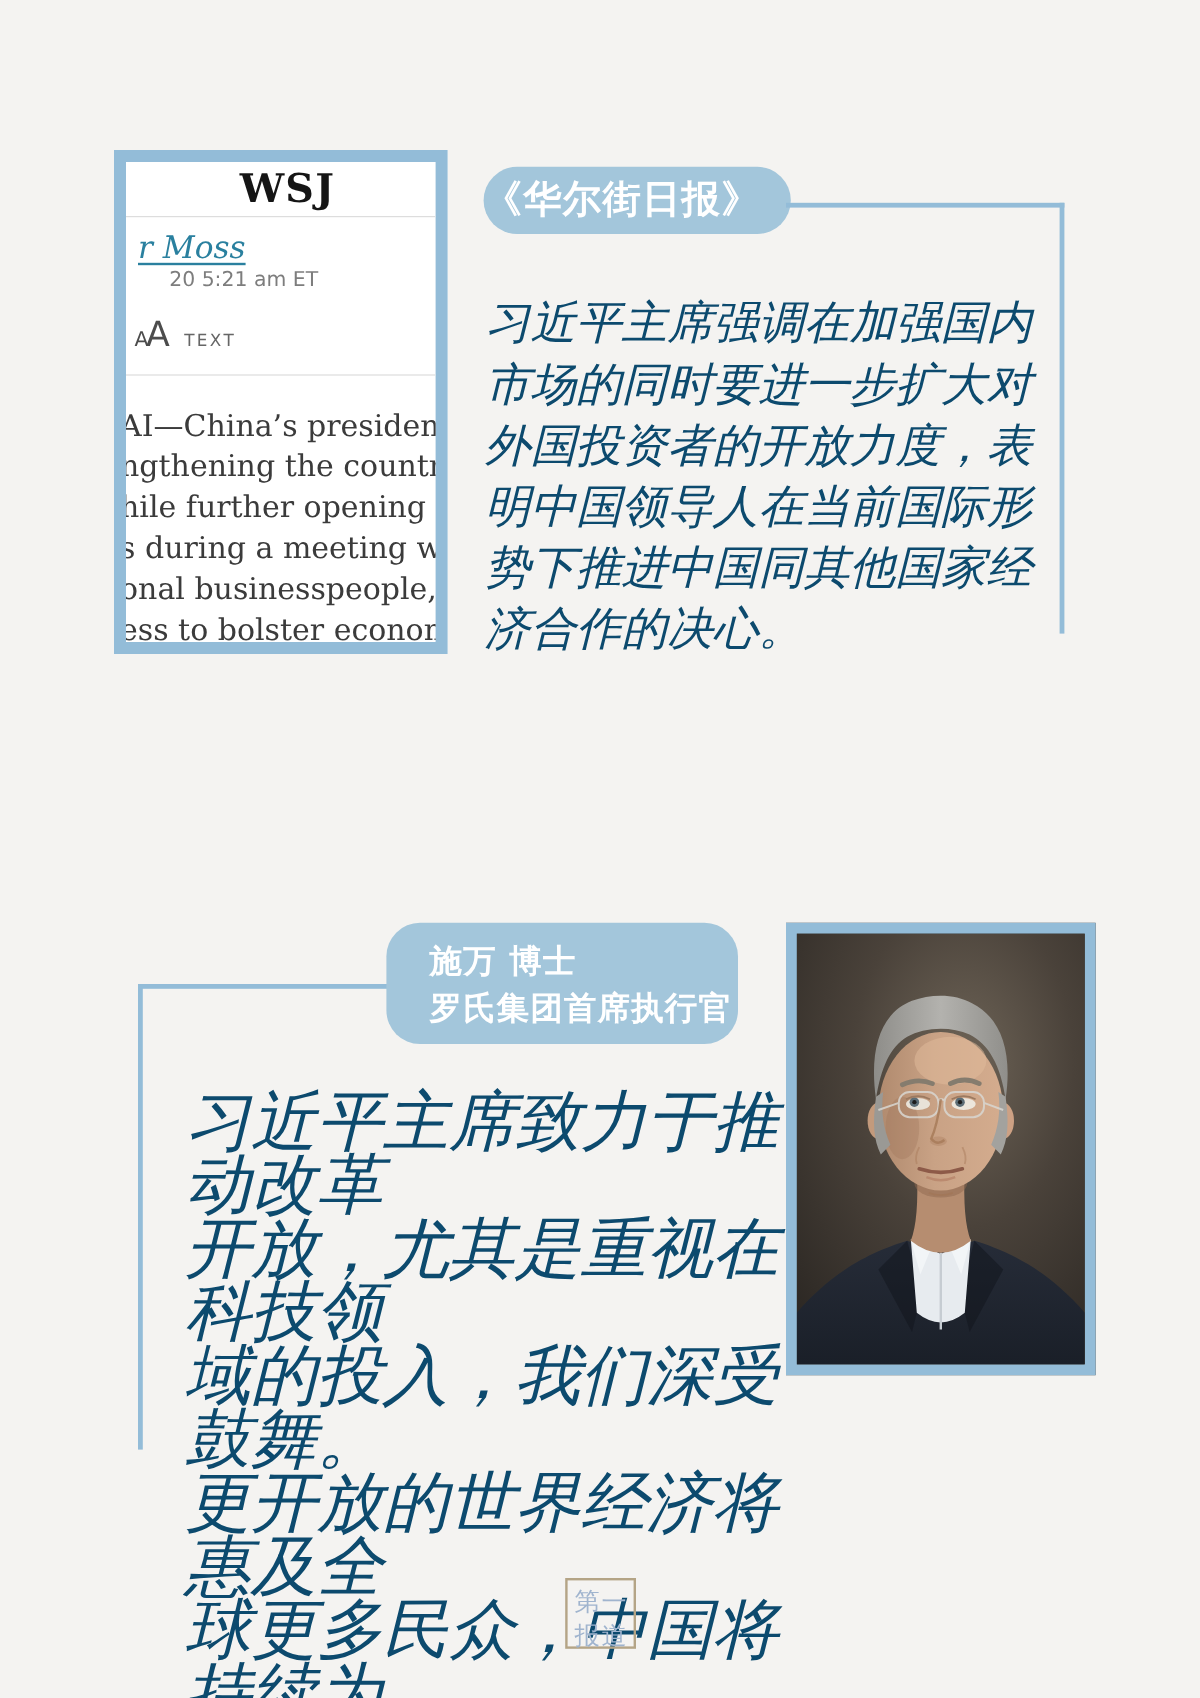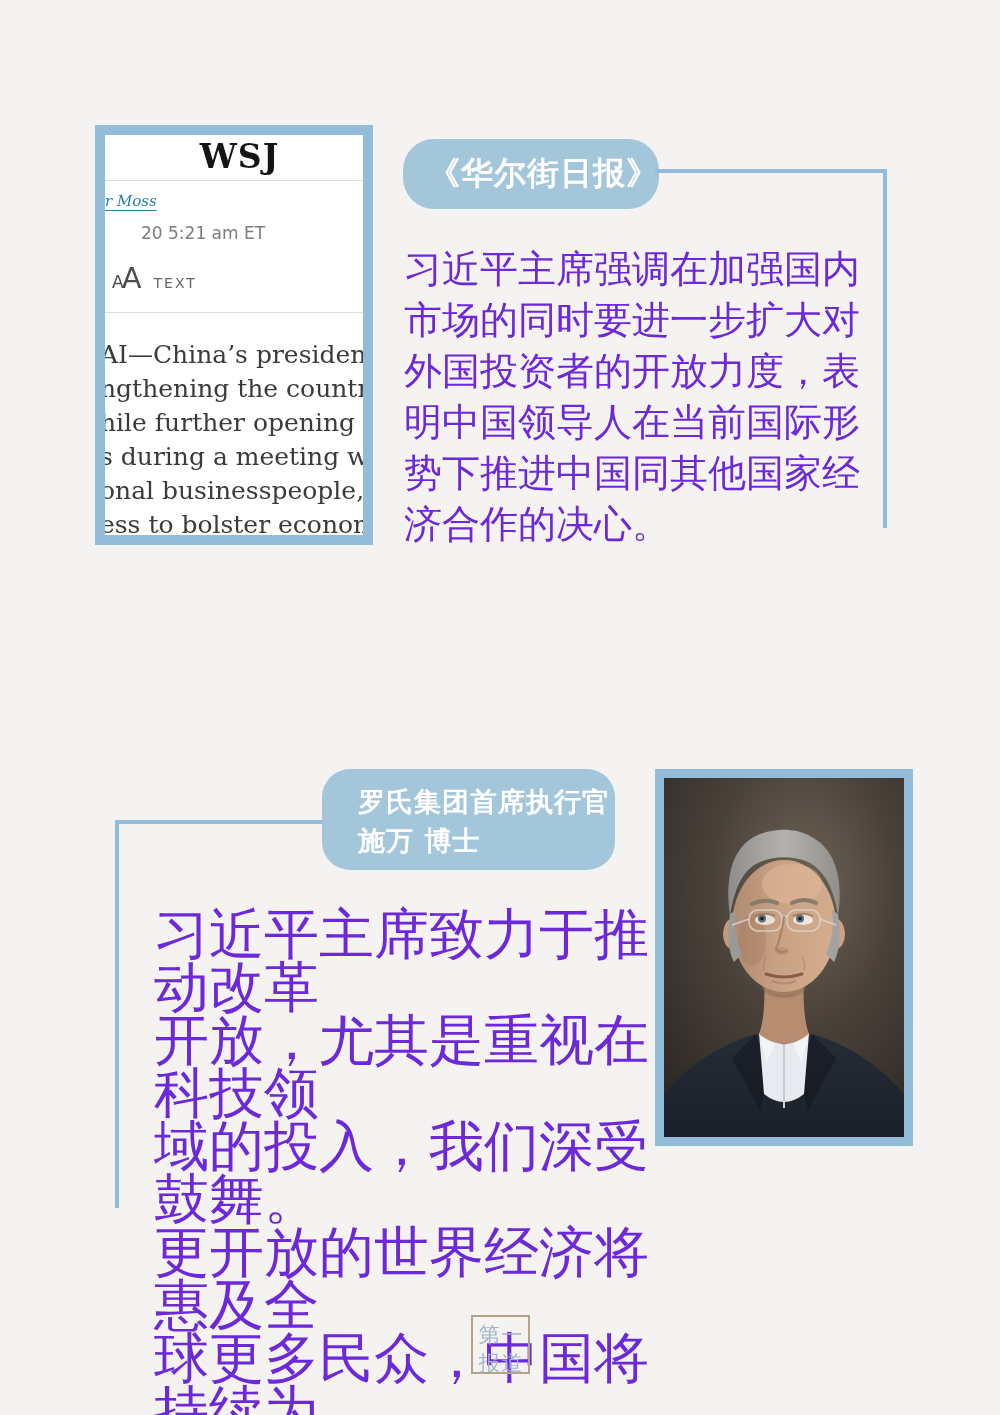--- a/index.html
+++ b/index.html
@@ -19,62 +19,64 @@
   .wsj-masthead{
     position:absolute; top:2px; left:0; right:0; text-align:center;
     font-family:"DejaVu Serif","Liberation Serif",serif; font-weight:bold;
     font-size:33px; letter-spacing:1px; color:#151515;padding-left:11px;
   }
   .wsj-divider{ position:absolute; left:0; right:0; height:1px; background:#dddddd; }
   .d1{ top:45px; }  .d2{ top:177px; }
   .wsj-author{
     position:absolute; top:57px; left:0px;
     font-family:"DejaVu Serif","Liberation Serif",serif; font-style:italic;
-    font-size:15px; color:#2a809f; text-decoration:underline; text-underline-offset:4px;
+    font-size:26px; color:#2a809f; text-decoration:underline; text-underline-offset:4px;
     white-space:nowrap;
+    padding-left:10px;
   }
   .wsj-date{
     position:absolute; top:88px; left:0px; font-size:17px; color:#7d7d7d; white-space:nowrap;padding-left:36px;
   }
   .wsj-textsize{
     position:absolute; top:126px; left:7px; display:flex; align-items:baseline; color:#4c4c4c;
   }
   .aa-small{ font-size:17px; } .aa-big{ font-size:29px; margin-left:-2px; }
   .wsj-textlabel{ font-size:14px; color:#666; letter-spacing:2px; margin-left:12px;text-align:right; }
   .wsj-article{
     position:absolute; top:203px; left:-5px;
     font-family:"DejaVu Serif","Liberation Serif",serif;
     font-size:25px; line-height:34px; color:#3b3b3b; white-space:nowrap;
   }
 
   
   .badge{
     position:absolute; background:#a3c6db; color:#ffffff; font-weight:bold;
   }
   .badge-top{
-    left:403px; top:139px; width:256px; height:70px; border-radius:31px;
-    display:flex; align-items:center; justify-content:flex-end;
+    left:403px; top:139px; width:256px; height:56px; border-radius:31px;
+    display:flex; align-items:center; justify-content:flex-start;
     font-size:32px; letter-spacing:1px;
   }
   .badge-speaker{
     left:322px; top:769px; width:293px; height:101px; border-radius:28px;
     padding:13px 0 0 36px; font-size:27px; line-height:39px; letter-spacing:1px;
   }
 
   
   .line{ position:absolute; background:#93bcd8; }
   .conn-h{ left:655px; top:169px; width:232px; height:4px; }
   .conn-v{ left:883px; top:169px; width:4px;  height:359px; }
   .lframe-top { left:115px; top:820px; width:209px; height:4px; }
   .lframe-left{ left:115px; top:820px; width:4px;  height:388px; }
 
   
   .quote{
-    position:absolute; color:#6d28d9; white-space:pre-line;
+    position:absolute; color:#0c4a6e; white-space:pre-line;
     font-family:"DejaVu Serif","Liberation Serif",serif;
+    font-style:italic;
   }
   .quote-top   { left:404px; top:244px; width:470px; font-size:38px; line-height:51px; }
   .quote-bottom{ left:154px; top:908px; width:510px; font-size:55px; line-height:53px; }
 
   
   .photo-frame{
     position:absolute; left:655px; top:769px; width:258px; height:377px;
     border:9px solid #93bcd8; background:#35302b; overflow:hidden;
   }
   .photo-frame svg{ display:block; width:100%; height:100%; }
@@ -125,22 +127,22 @@
   <div class="quote quote-top">习近平主席强调在加强国内
 市场的同时要进一步扩大对
 外国投资者的开放力度，表
 明中国领导人在当前国际形
 势下推进中国同其他国家经
 济合作的决心。</div>
 
   <div class="line lframe-top"></div>
   <div class="line lframe-left"></div>
   <div class="badge badge-speaker">
+    <div>施万 博士</div>
     <div>罗氏集团首席执行官</div>
-    <div>施万 博士</div>
   </div>
   <div class="quote quote-bottom">习近平主席致力于推动改革
 开放，尤其是重视在科技领
 域的投入，我们深受鼓舞。
 更开放的世界经济将惠及全
 球更多民众，中国将持续为
 此作出更多贡献。</div>
 
   <div class="photo-frame">
     <svg viewBox="0 0 240 359" preserveAspectRatio="xMidYMid slice">

